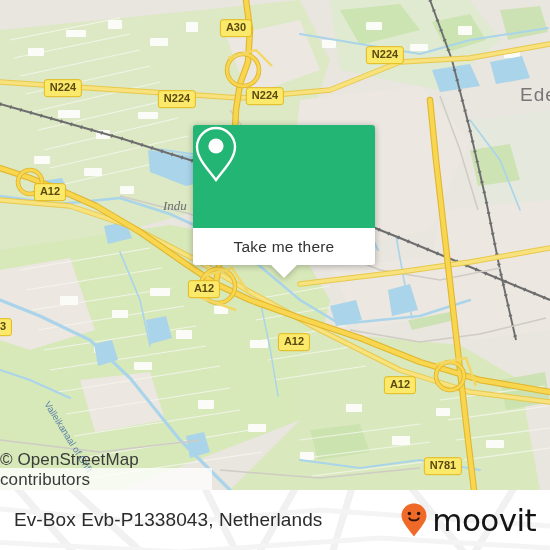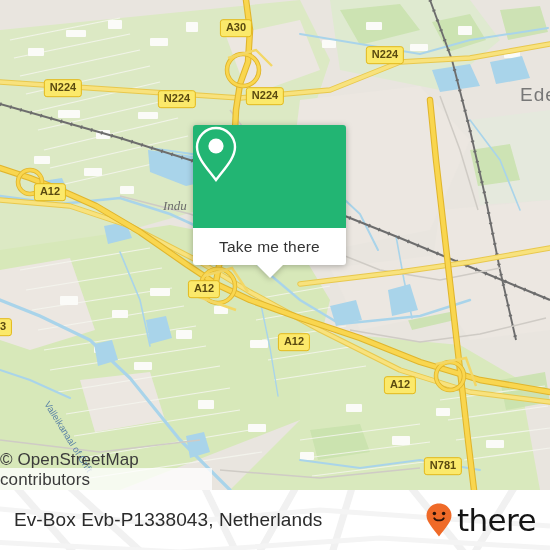--- a/index.html
+++ b/index.html
@@ -19,21 +19,21 @@
     position:absolute;left:0;top:468px;width:212px;height:22px;
     background:rgba(255,255,255,.78);
     display:flex;align-items:flex-end;
     box-sizing:border-box;
     font-size:17px;color:#3b3b3b;letter-spacing:.1px;
     z-index:30;
   }
 
   
   .popup{
-    position:absolute;left:193px;top:125px;width:153px;height:140px;
+    position:absolute;left:193px;top:125px;width:182px;height:140px;
     z-index:40;
     filter:drop-shadow(0 1px 3px rgba(0,0,0,.28));
   }
   .popup-head{
     width:100%;height:103px;
     background:#22b573;
     border-radius:3px 3px 0 0;
     display:flex;align-items:center;justify-content:center;
     box-sizing:border-box;
   }
@@ -338,17 +338,17 @@
       <span>Ev-Box Evb-P1338043, Netherlands</span>
     </div>
 
     <div class="brand">
       <svg width="28" height="36" viewBox="0 0 28 36">
         <path d="M14 1.5 C6.8 1.5 1.5 7 1.5 13.4 C1.5 20 8 26 14 34.5 C20 26 26.5 20 26.5 13.4 C26.5 7 21.2 1.5 14 1.5 Z" fill="#ef6a28"></path>
         <circle cx="9.4" cy="11.4" r="1.75" fill="#2a1208"></circle>
         <circle cx="18.6" cy="11.4" r="1.75" fill="#2a1208"></circle>
         <path d="M9.2 16.2 C11 19.2 17 19.2 18.8 16.2" fill="none" stroke="#2a1208" stroke-width="1.7" stroke-linecap="round"></path>
       </svg>
-      <span class="brand-word">there</span>
+      <span class="brand-word">moovit</span>
     </div>
   </div>
 
 </div>
 
 </body></html>

